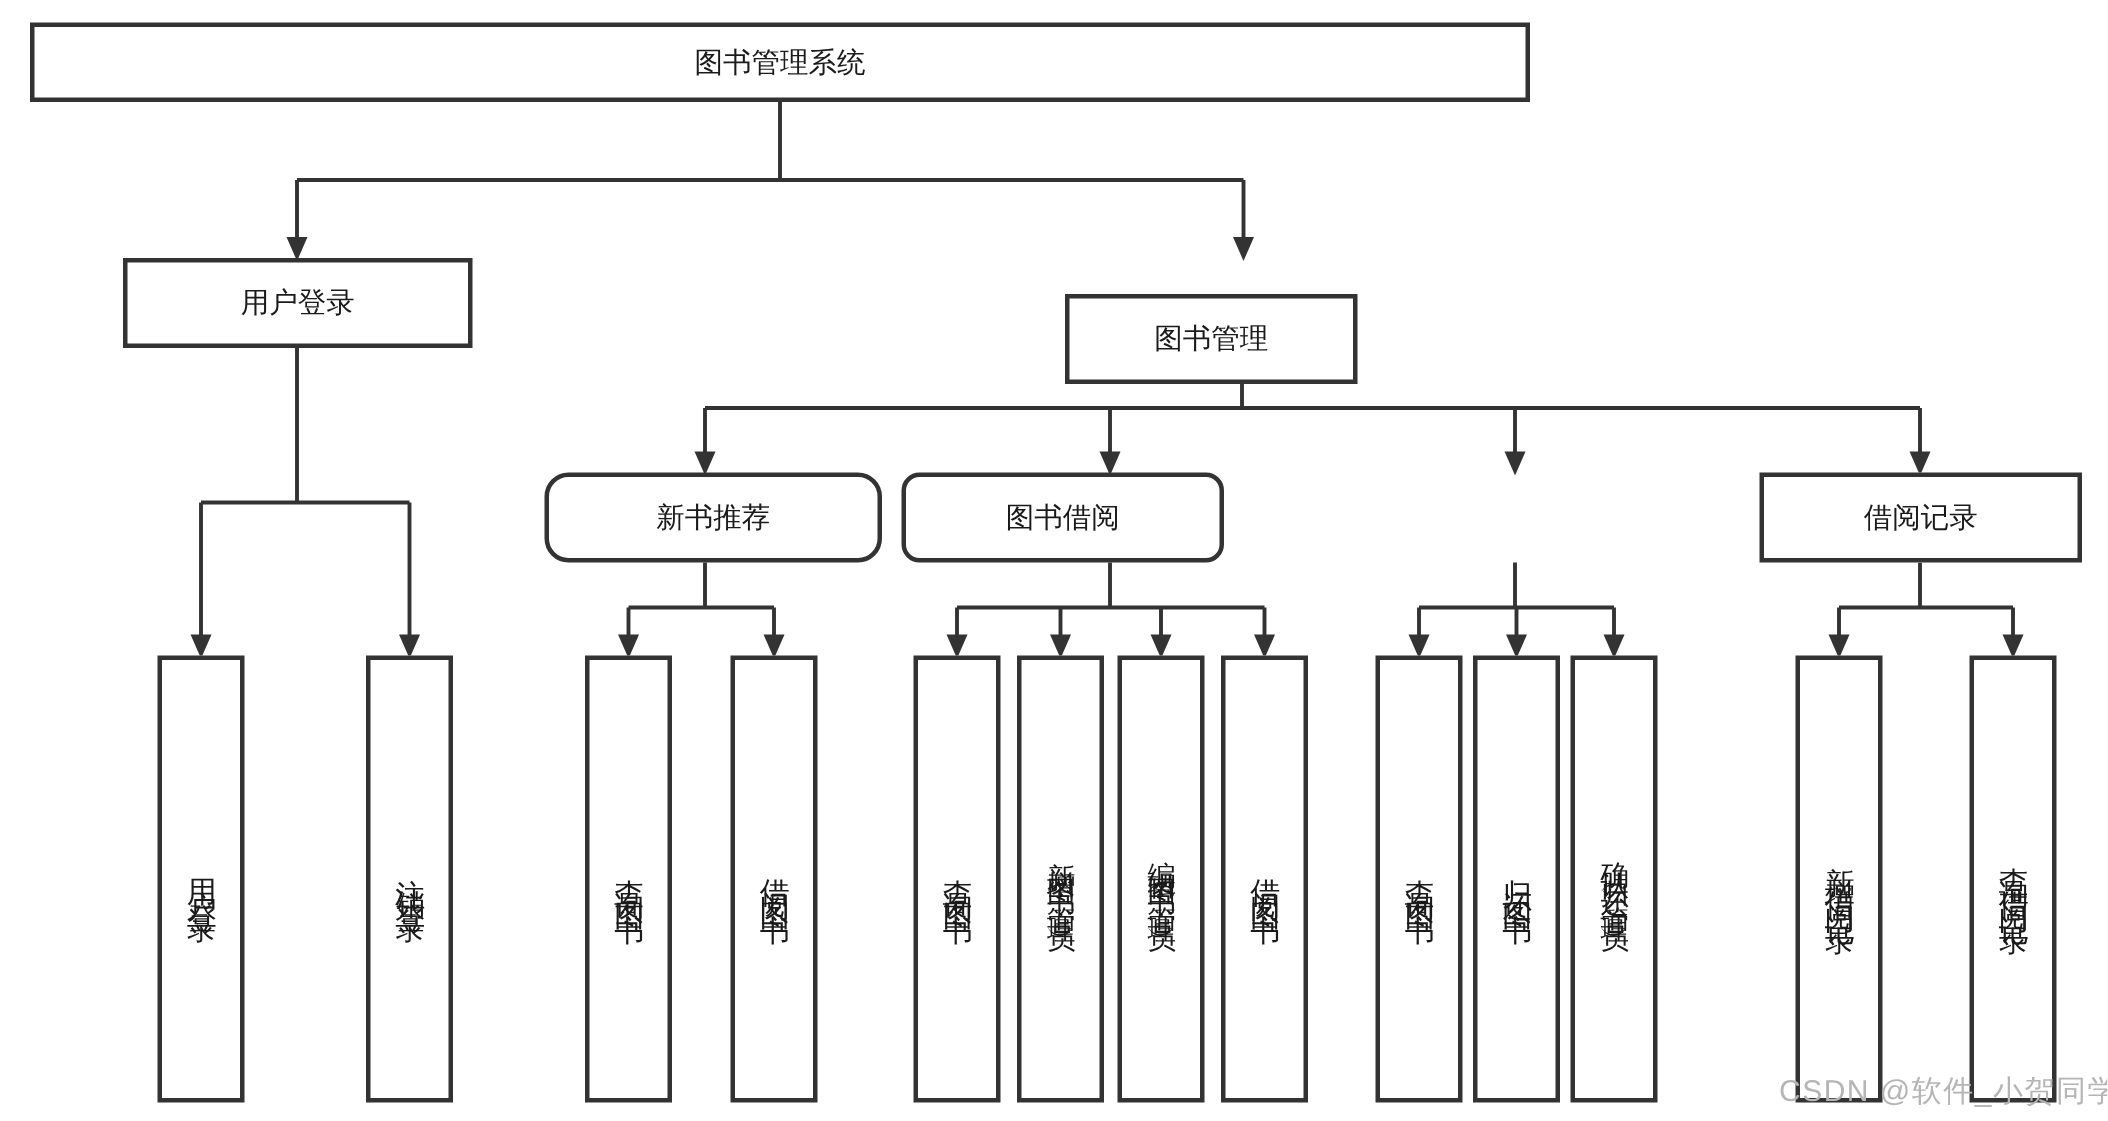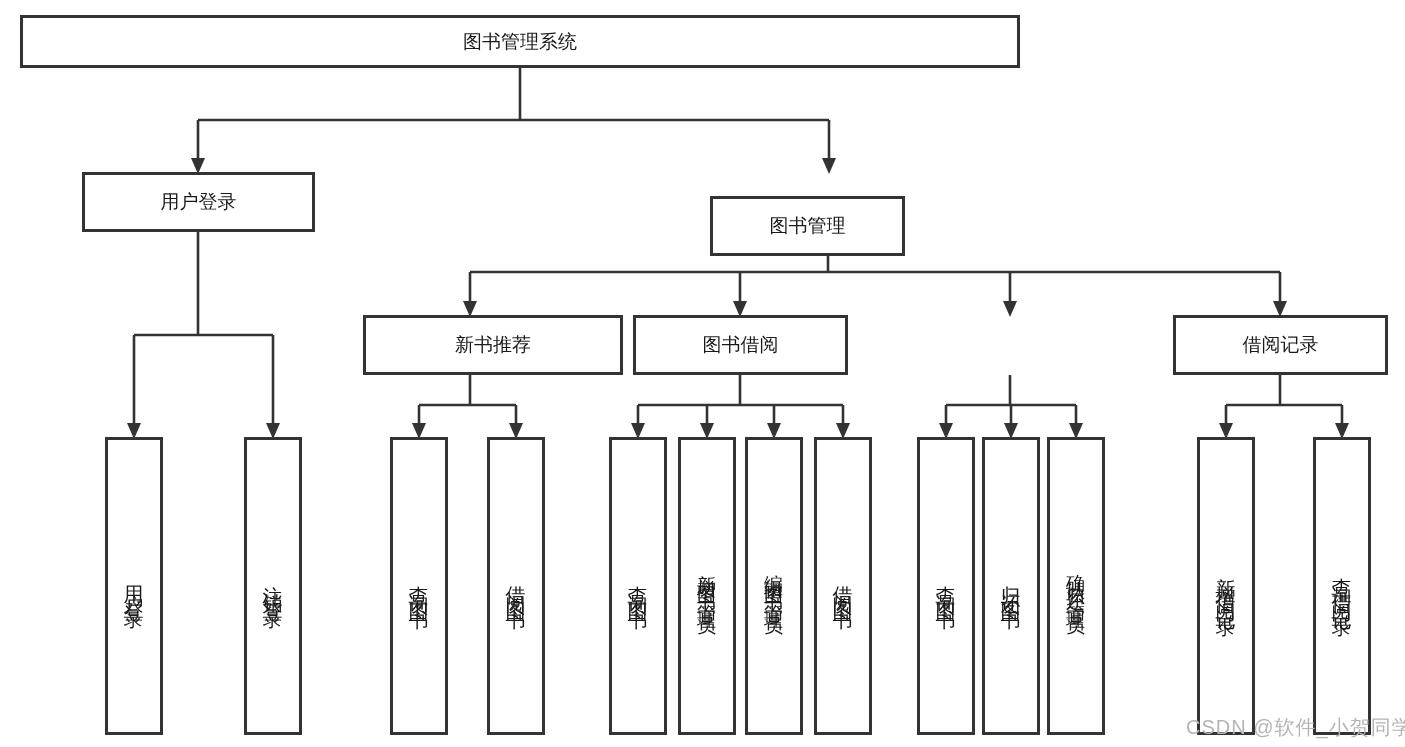--- a/index.html
+++ b/index.html
@@ -136,22 +136,22 @@
       <path d="M1226 439 l-7 -16 h14 z"></path>
       <path d="M1342 439 l-7 -16 h14 z"></path>
     </g>
   </svg>
 
   <div class="box root">图书管理系统</div>
 
   <div class="box branch" style="left:82px; top:172px; width:233px;">用户登录</div>
   <div class="box branch" style="left:710px; top:184px; width:195px;margin-top:12px;">图书管理</div>
 
-  <div class="box branch" style="left:363px; top:315px; width:260px;">新书推荐</div>
-  <div class="box branch" style="left:633px; top:315px; width:215px;">图书借阅</div>
+  <div class="box branch" style="left:363px; top:315px; width:225px;border-radius:16px;">新书推荐</div>
+  <div class="box branch" style="left:601px; top:315px; width:215px;border-radius:12px;">图书借阅</div>
   <div class="box branch" style="left:1173px; top:315px; width:215px;">借阅记录</div>
 
   <div class="box leaf" style="left:105px;">
     <span class="vtext">用户登录</span>
   </div>
   <div class="box leaf" style="left:244px;">
     <span class="vtext">注销登录</span>
   </div>
 
   <div class="box leaf" style="left:390px;">

